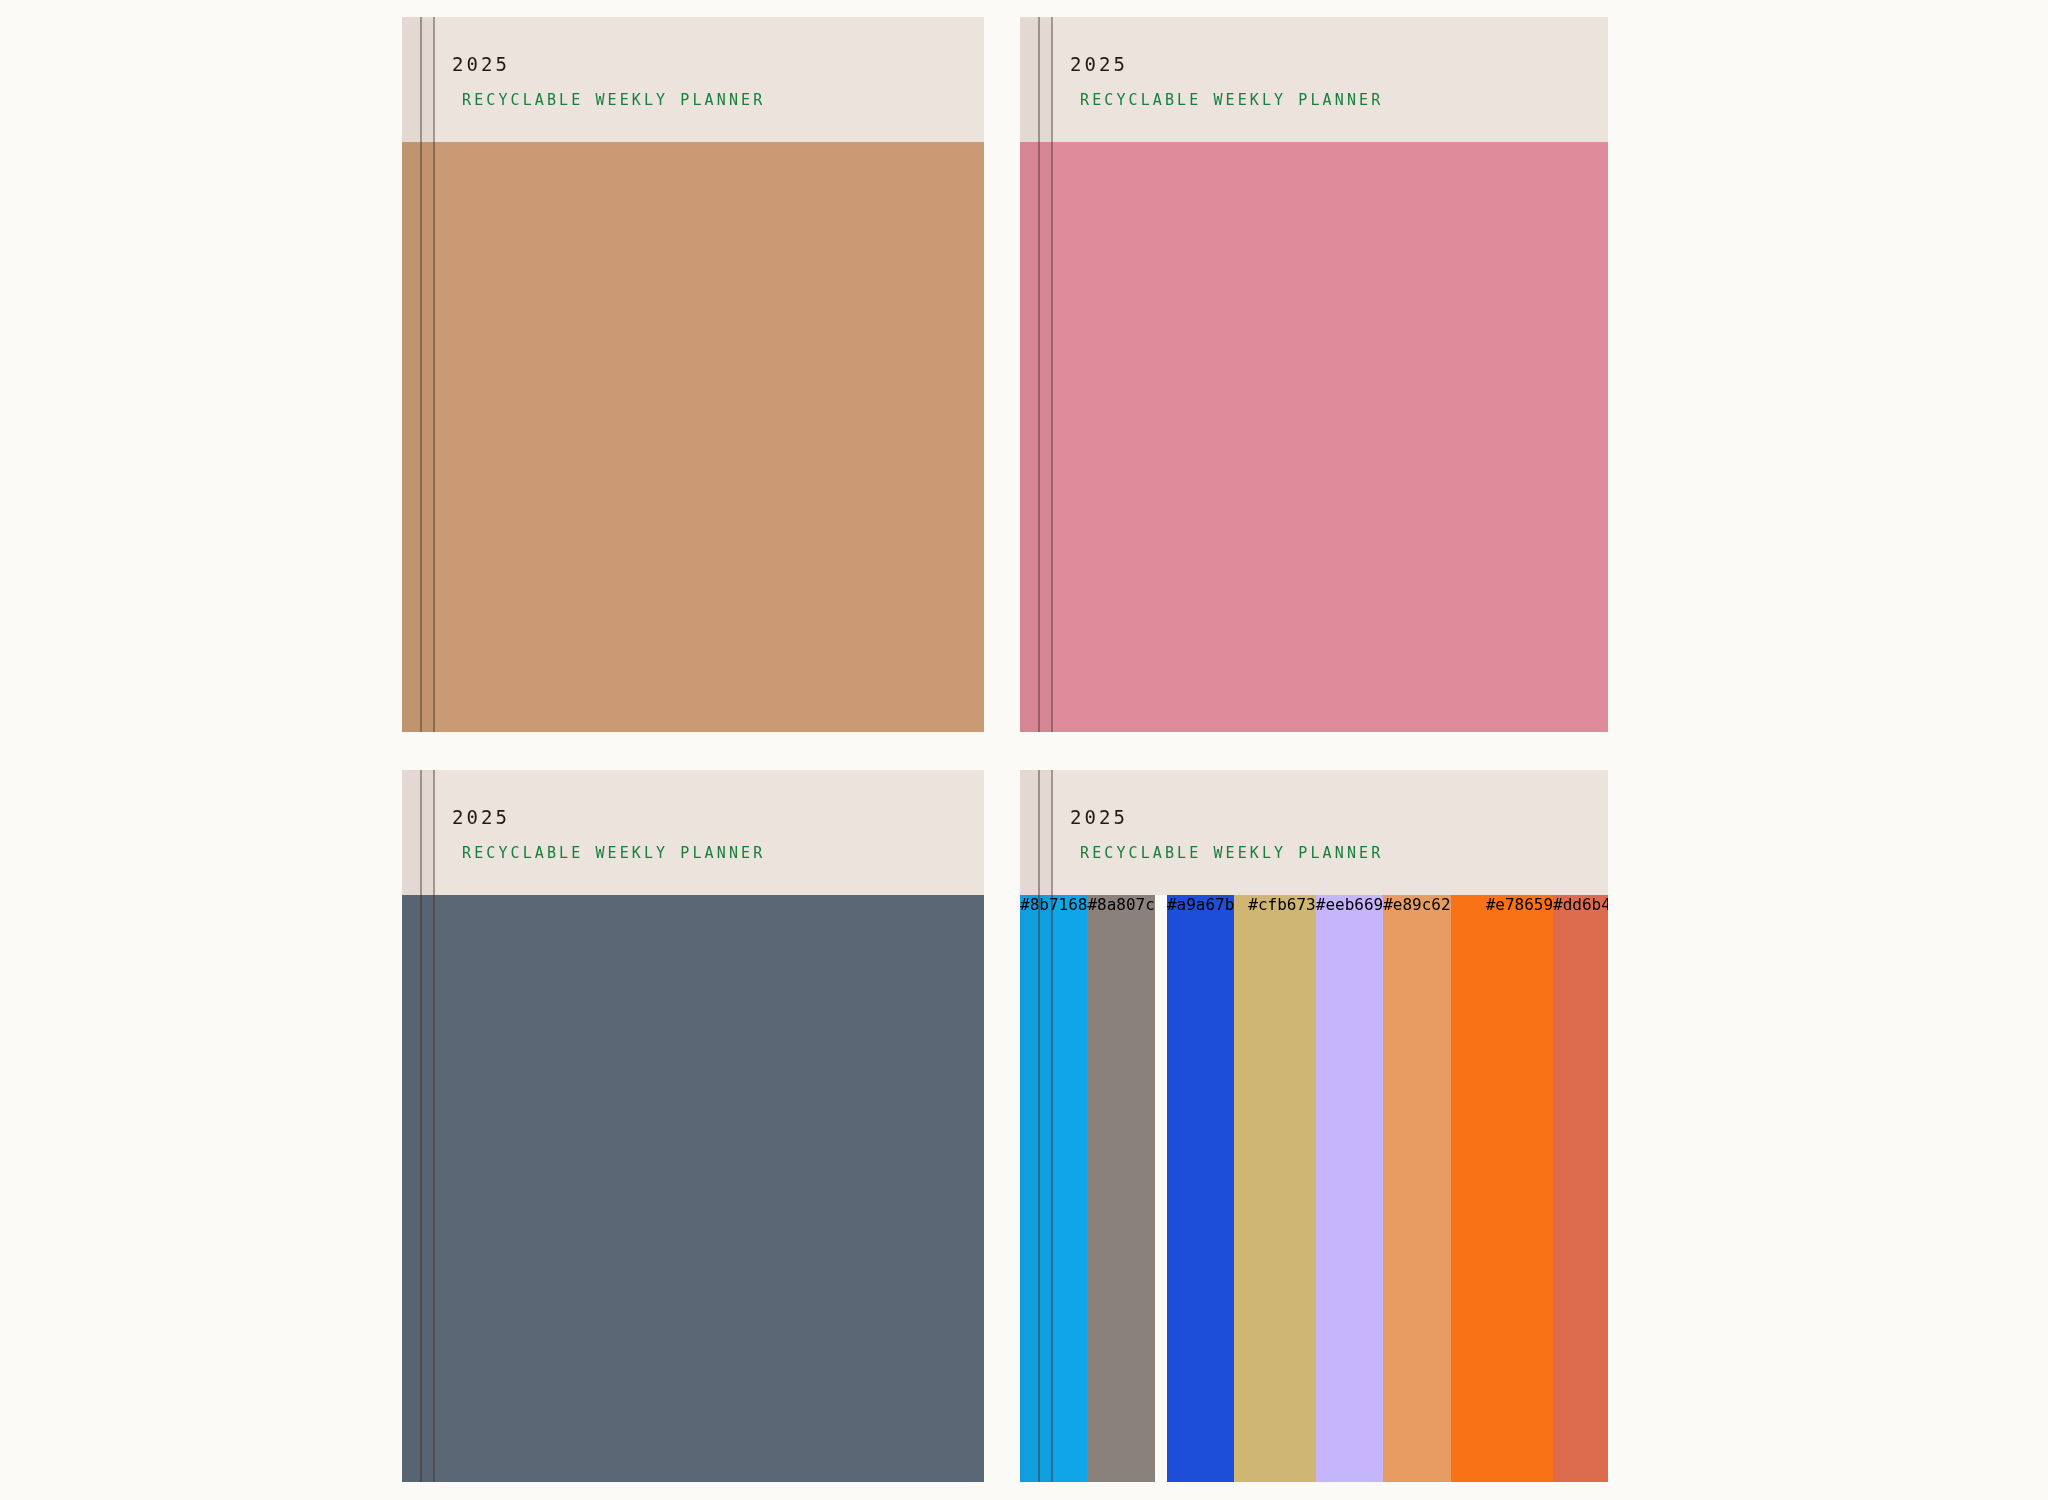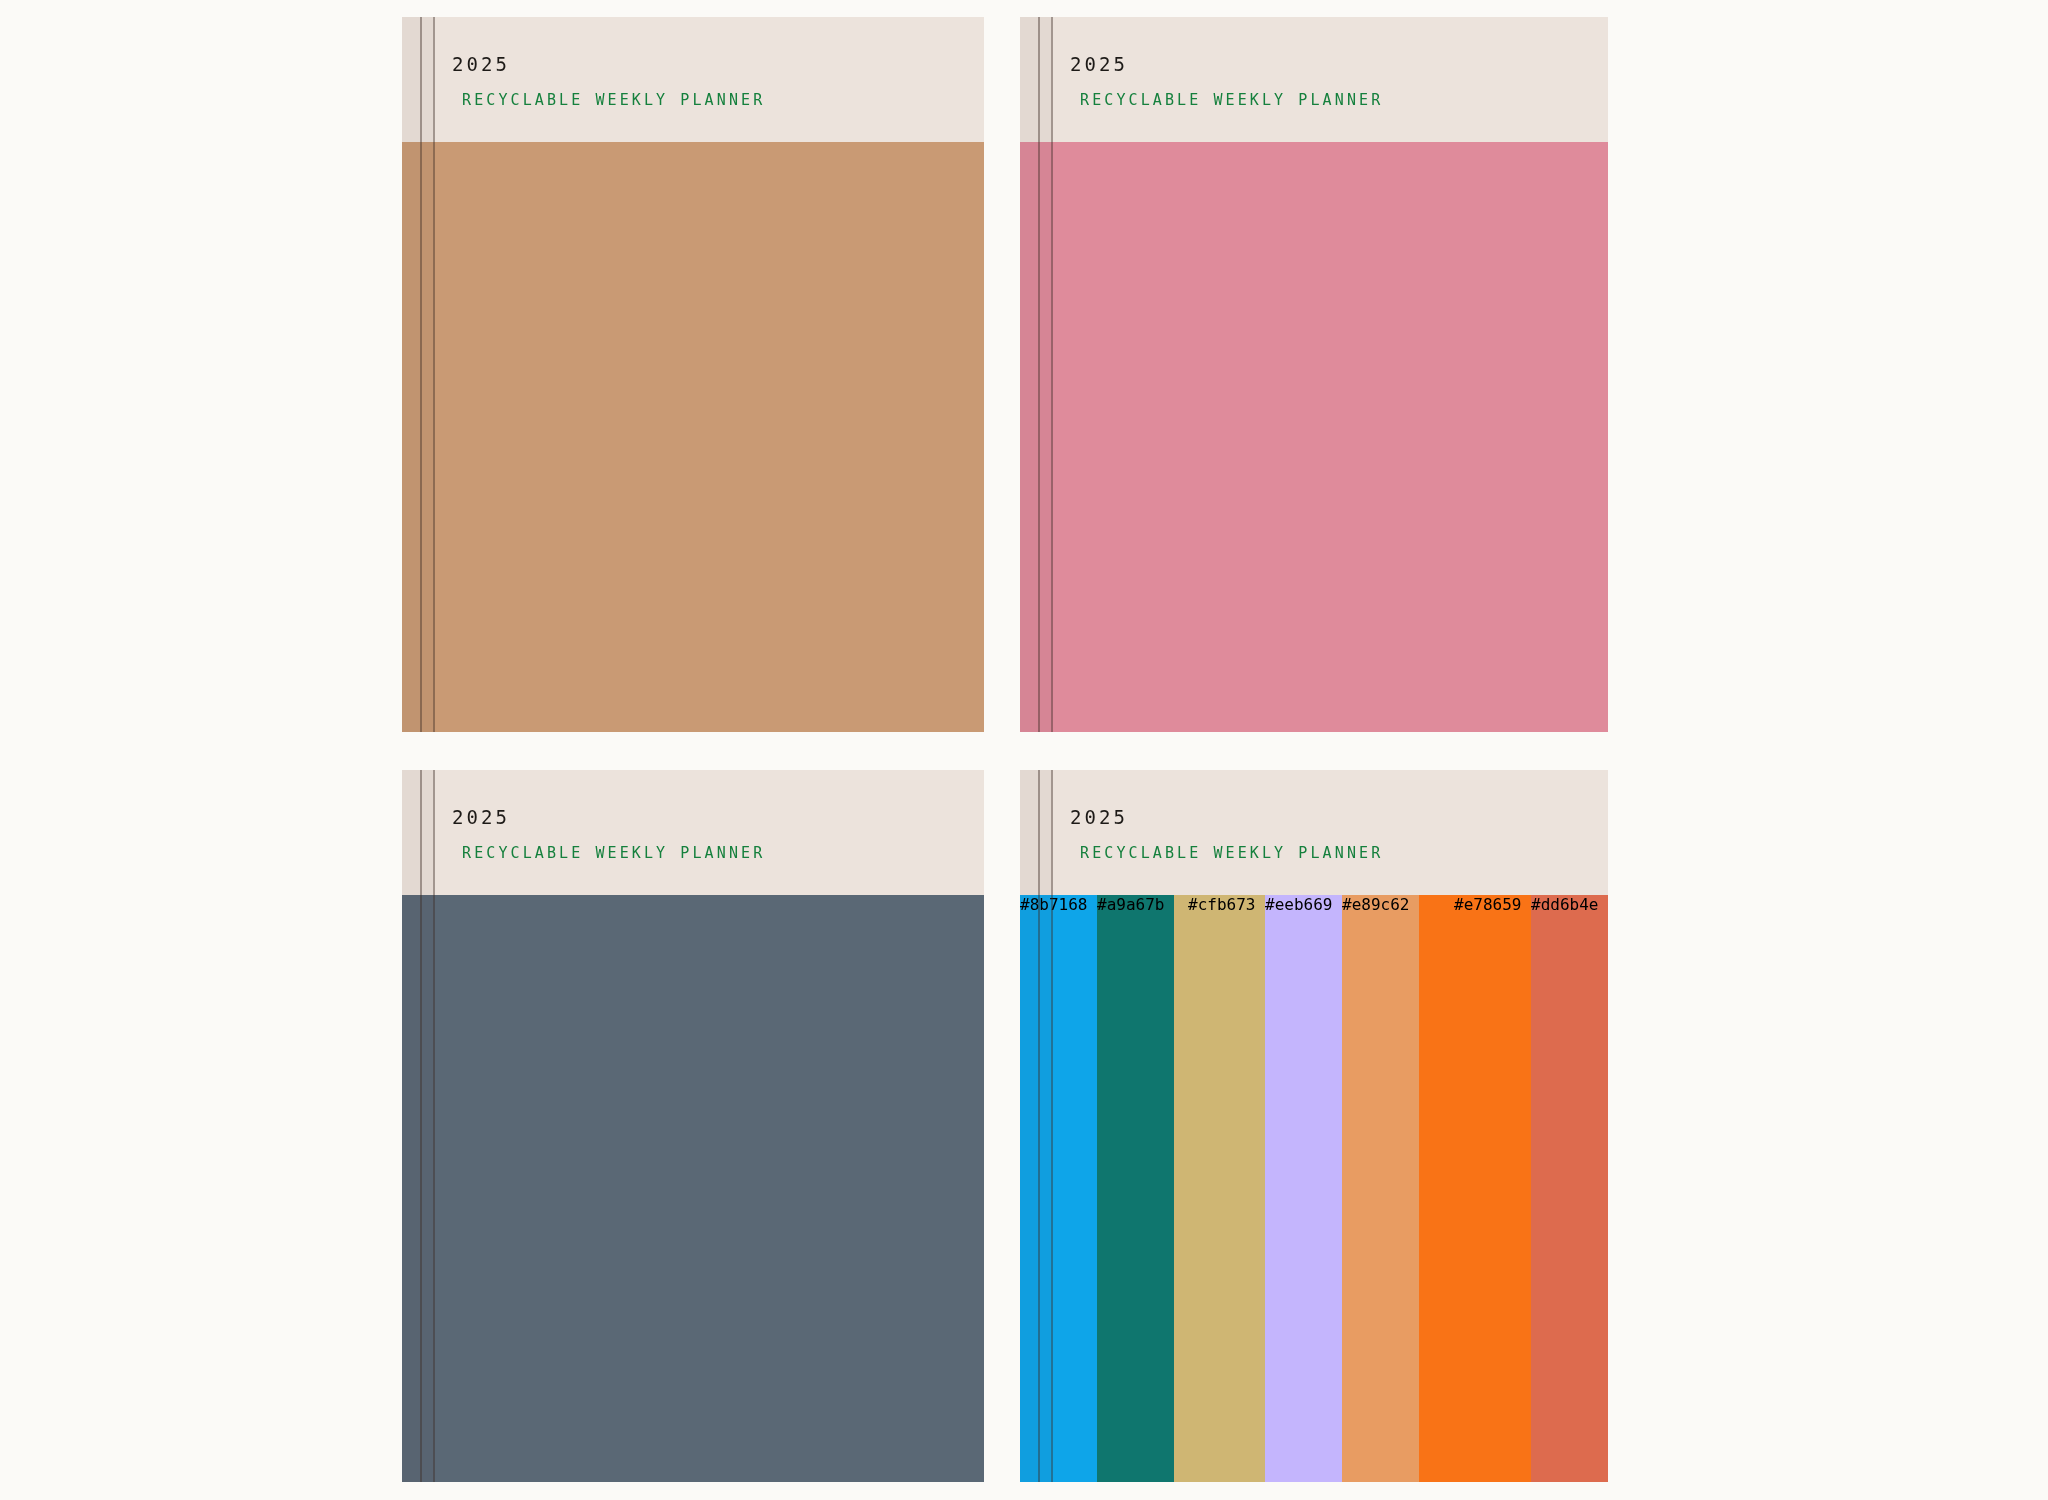--- a/index.html
+++ b/index.html
@@ -154,21 +154,22 @@
         <div class="spine-line line-b"></div>
       </div>
       <div class="cover-text">
         <p class="cover-year">2025</p>
         <p class="cover-title">RECYCLABLE WEEKLY PLANNER</p>
       </div>
     </div>
     <div class="cover" style="left: 1020px; top: 770px; width: 588px; height: 712px;">
       <div class="cover-body striped">
         <div class="stripe" style="background: #0ea5e9;">#8b7168</div>
-        <div class="stripe" style="background: #0f766e;">#a9a67b</div>
+        <div class="stripe" style="background: rgb(138, 128, 124);">#8a807c</div>
+        <div class="stripe" style="background: #1d4ed8; margin-left: 12px;">#a9a67b</div>
         <div class="stripe" style="background: rgb(207, 182, 115); padding-left: 14px;">#cfb673</div>
         <div class="stripe" style="background: #c4b5fd;">#eeb669</div>
         <div class="stripe" style="background: rgb(232, 156, 98);">#e89c62</div>
         <div class="stripe" style="background: #f97316; padding-left: 35px;">#e78659</div>
         <div class="stripe" style="background: rgb(221, 107, 78);">#dd6b4e</div>
       </div>
       <div class="cover-header" style="background: rgb(236, 227, 220);"></div>
       <div class="spine-shade"></div>
       <div class="spine">
         <div class="spine-line line-a"></div>

